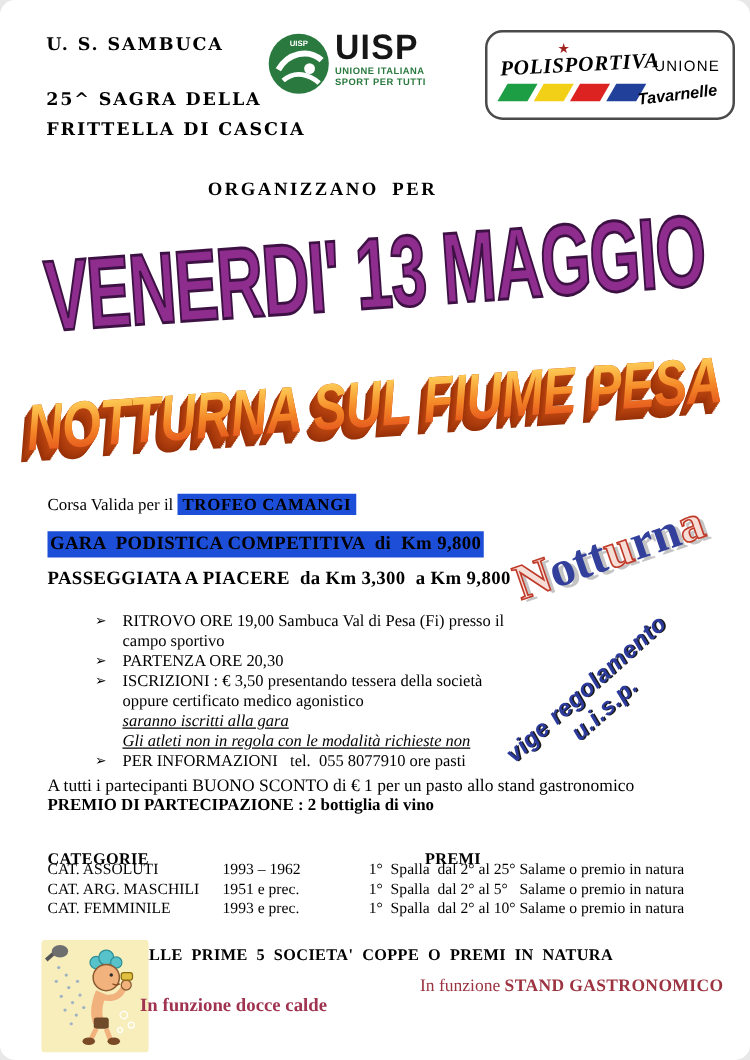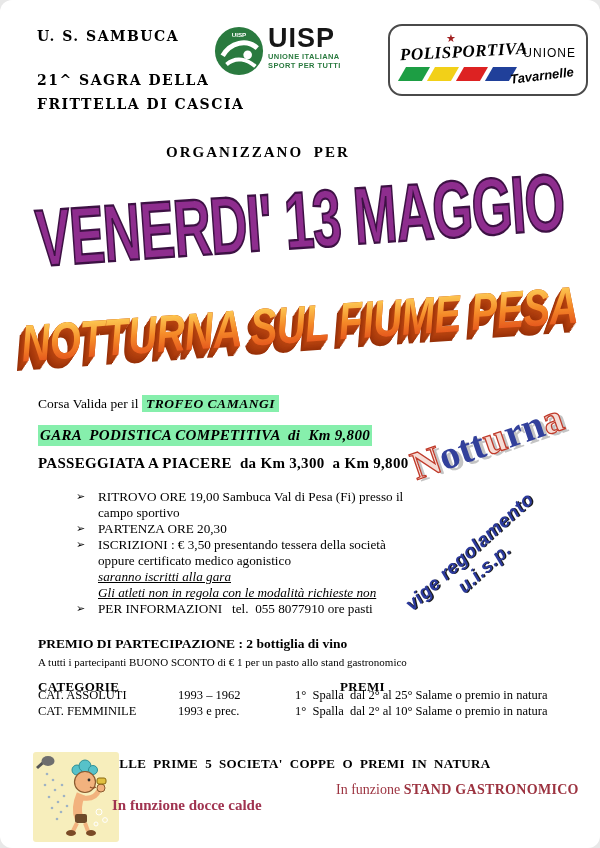--- a/index.html
+++ b/index.html
@@ -55,21 +55,21 @@
                transform:rotate(-4deg) scaleY(1.3);}
   .et-layer{position:absolute;left:0;top:0;width:100%;}
   .et-shadow{color:#c2410f;
      text-shadow:-1px 1px 0 #b5430f,-2px 2px 0 #b2400e,-3px 3px 0 #ae3d0d,
                  -4px 4px 0 #a93a0c,-5px 5px 0 #a4370b,-6px 6px 0 #9e3409,-7px 7px 0 #983108;}
   .et-face{background:linear-gradient(to top,#e0481a 8%,#f58a28 48%,#ffd95e 90%);
            -webkit-background-clip:text;background-clip:text;
            -webkit-text-fill-color:transparent;color:transparent;}
 
   .validity{left:38px;top:396px;font-size:13.5px;}
-  .hl{background:#86efac;font-style:italic;}
+  .hl{background:#1d4ed8;}
   .validity .hl{font-weight:bold;letter-spacing:.5px;padding:1px 4px;}
   .gara{left:38px;top:425px;font-weight:bold;font-size:15px;letter-spacing:.3px;}
   .gara .hl{padding:2px 2px;display:inline-block;}
   .passeggiata{left:38px;top:455px;font-weight:bold;font-size:15px;letter-spacing:.3px;}
 
   
   .bullets{left:76px;top:489px;width:370px;font-size:13.2px;line-height:16px;}
   .bi{display:flex;}
   .bg{width:22px;flex:0 0 22px;font-family:"DejaVu Sans",sans-serif;font-size:11px;
       line-height:16px;}
@@ -81,21 +81,21 @@
                transform:rotate(-19deg);}
   .wl{display:inline-block;}
   .wl-blue{color:#32409b;text-shadow:3px 3px 0 #c4c4c4;}
   .wl-red{color:#f6ddd6;-webkit-text-stroke:1.3px #c03a2a;text-shadow:3px 3px 0 #c4c4c4;}
   .wm-regolamento{left:362px;top:538px;width:230px;text-align:center;
                   font-family:"Liberation Sans",sans-serif;font-weight:bold;font-style:italic;
                   font-size:19px;letter-spacing:.5px;color:#2c3a9c;
                   text-shadow:1px 1px 0 #1a1a1a;transform:rotate(-42deg);}
 
   .premio-title{left:38px;top:636px;font-weight:bold;font-size:13.5px;}
-  .discount{left:38px;top:656px;font-size:11px;}
+  .discount{left:38px;top:622px;font-size:14px;}
   .colhead{top:679px;font-weight:bold;font-size:13px;letter-spacing:.3px;}
   .col-cat{left:38px;}
   .col-premi{left:340px;}
 
   .cattable{left:0;top:688px;width:600px;font-size:12.5px;line-height:15.5px;}
   .trow{display:flex;}
   .tc1{margin-left:38px;width:140px;}
   .tc2{width:117px;}
   .tc3{white-space:pre;}
 
@@ -107,21 +107,21 @@
   .stand{left:336px;top:782px;font-size:14px;color:#9c3340;}
   .stand b{letter-spacing:.3px;}
 </style>
 </head>
 <body>
 
 <div class="poster">
 
   <div class="abs club">U. S. SAMBUCA</div>
   <div class="abs sagra">
-    <div>21^ SAGRA DELLA</div>
+    <div>25^ SAGRA DELLA</div>
     <div>FRITTELLA DI CASCIA</div>
   </div>
 
   <div class="abs uisp">
     <svg viewBox="0 0 52 52">
       <circle cx="26" cy="26" r="25" fill="#2a7a3f"></circle>
       <text x="26" y="11" font-size="6.5" fill="#ffffff" text-anchor="middle" font-family="Liberation Sans, sans-serif" font-weight="bold">UISP</text>
       <path d="M9 31 C 17 17, 34 13, 45 23" stroke="#ffffff" stroke-width="5" fill="none"></path>
       <circle cx="35" cy="30" r="4.5" fill="#ffffff"></circle>
       <path d="M13 40 C 23 31, 35 35, 43 42" stroke="#ffffff" stroke-width="4" fill="none"></path>
@@ -206,20 +206,25 @@
   <div class="abs premio-title">PREMIO DI PARTECIPAZIONE : 2 bottiglia di vino</div>
   <div class="abs discount">A tutti i partecipanti BUONO SCONTO di € 1 per un pasto allo stand gastronomico</div>
   <div class="abs colhead col-cat">CATEGORIE</div>
   <div class="abs colhead col-premi">PREMI</div>
 
   <div class="abs cattable">
     <div class="trow">
       <span class="tc1">CAT. ASSOLUTI</span>
       <span class="tc2">1993 – 1962</span>
       <span class="tc3">1°  Spalla  dal 2° al 25° Salame o premio in natura</span>
+    </div>
+    <div class="trow">
+      <span class="tc1">CAT. ARG. MASCHILI</span>
+      <span class="tc2">1951 e prec.</span>
+      <span class="tc3">1°  Spalla  dal 2° al 5°   Salame o premio in natura</span>
     </div>
     <div class="trow">
       <span class="tc1">CAT. FEMMINILE</span>
       <span class="tc2">1993 e prec.</span>
       <span class="tc3">1°  Spalla  dal 2° al 10° Salame o premio in natura</span>
     </div>
   </div>
 
   <div class="abs team-prize pre">ALLE  PRIME  5  SOCIETA'  COPPE  O  PREMI  IN  NATURA</div>
 

